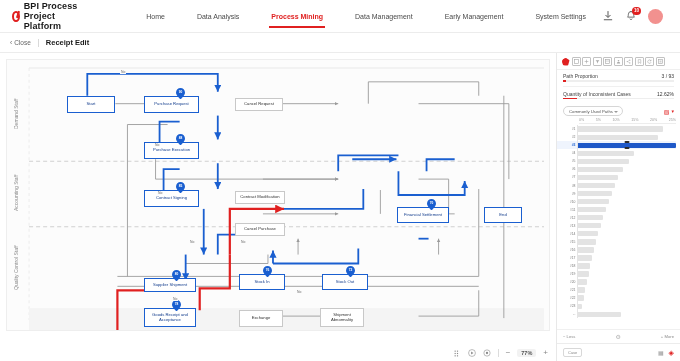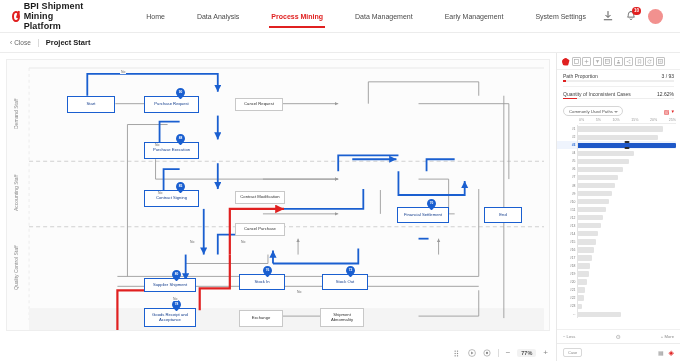--- a/index.html
+++ b/index.html
@@ -215,21 +215,21 @@
   .pb-right { display: flex; align-items: center; gap: 5px; }
   .pb-grid { color: #9a9a9a; font-size: 6px; cursor: pointer; }
   .pb-tree { color: #e02020; font-size: 7px; cursor: pointer; }
 </style>
 </head>
 <body>
 
 <div class="topnav">
   <div class="brand">
     <div class="brand-logo"></div>
-    <div class="brand-title">BPI Shipment Mining Platform</div>
+    <div class="brand-title">BPI Process Project Platform</div>
   </div>
   <div class="navitems">
     <div class="navitem">Home</div>
     <div class="navitem">Data Analysis</div>
     <div class="navitem active">Process Mining</div>
     <div class="navitem">Data Management</div>
     <div class="navitem">Early Management</div>
     <div class="navitem">System Settings</div>
   </div>
   <div class="nav-right">
@@ -247,21 +247,21 @@
     <div class="avatar"></div>
   </div>
 </div>
 
 <div class="breadcrumb">
   <div class="bc-close">
     <span>‹</span>
     <span>Close</span>
   </div>
   <div class="bc-sep"></div>
-  <div class="bc-title">Project Start</div>
+  <div class="bc-title">Receipt Edit</div>
 </div>
 
 <div class="workspace">
 
   <div class="canvas-wrap">
     <div class="canvas">
 
       <svg class="canvas-svg" viewBox="0 0 540 272" preserveAspectRatio="none">
         <defs>
           <marker id="ag" markerWidth="5" markerHeight="5" refX="4" refY="2" orient="auto">

